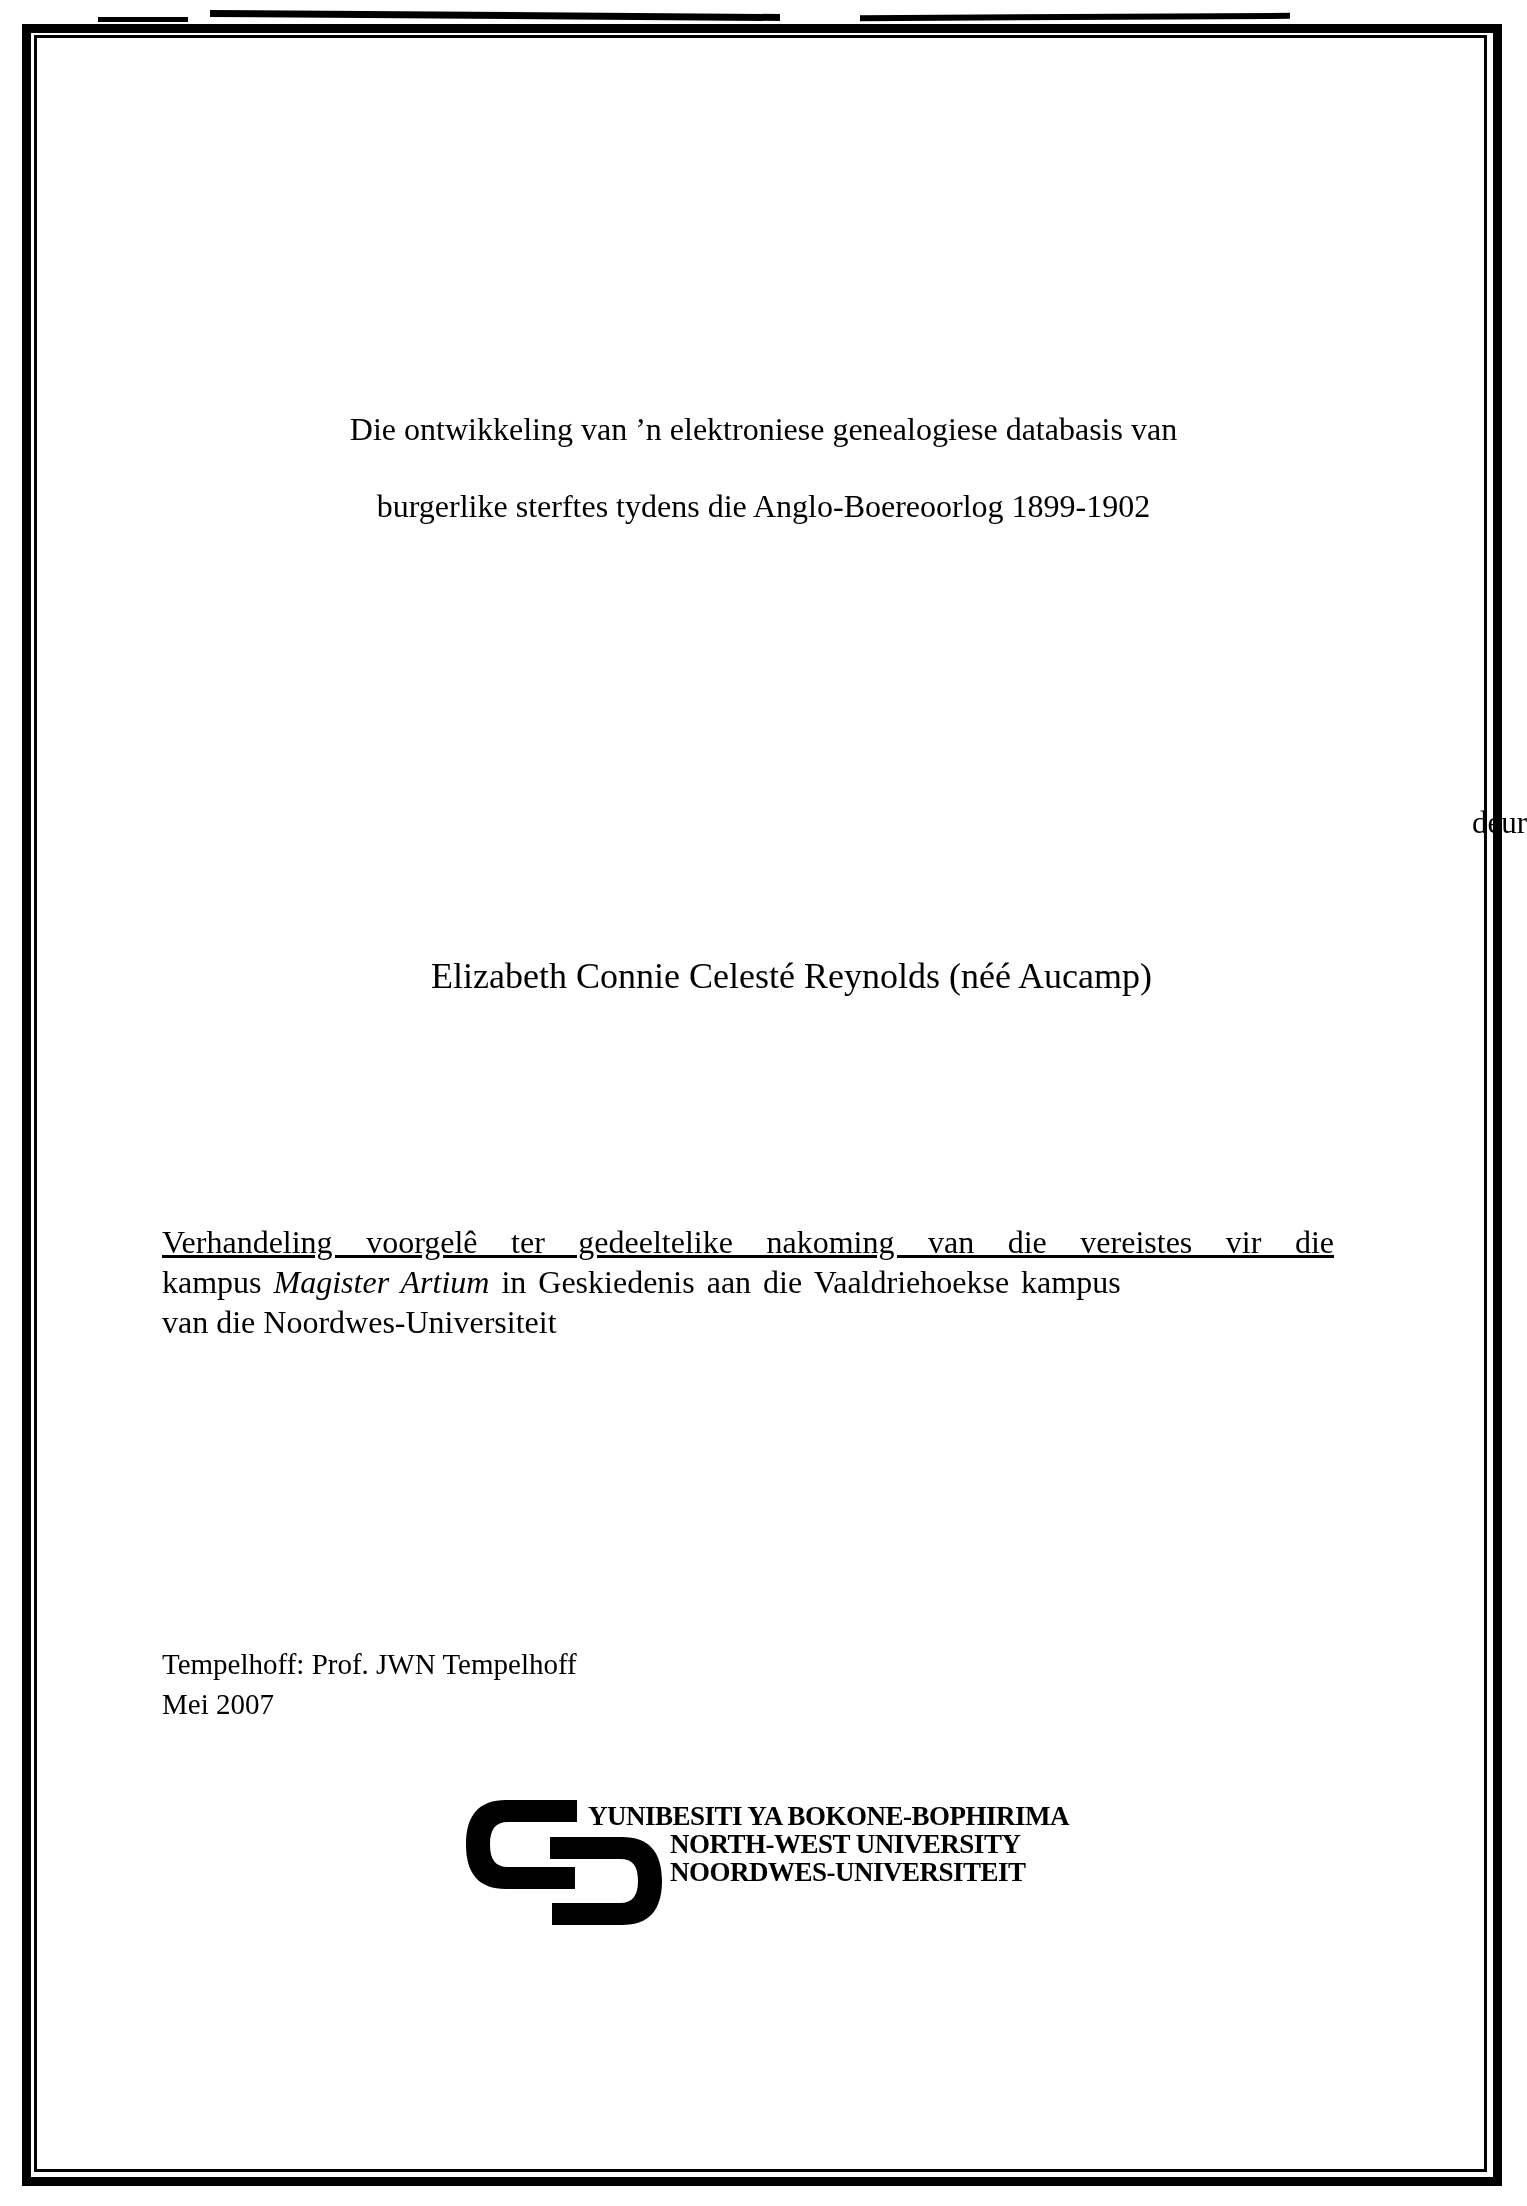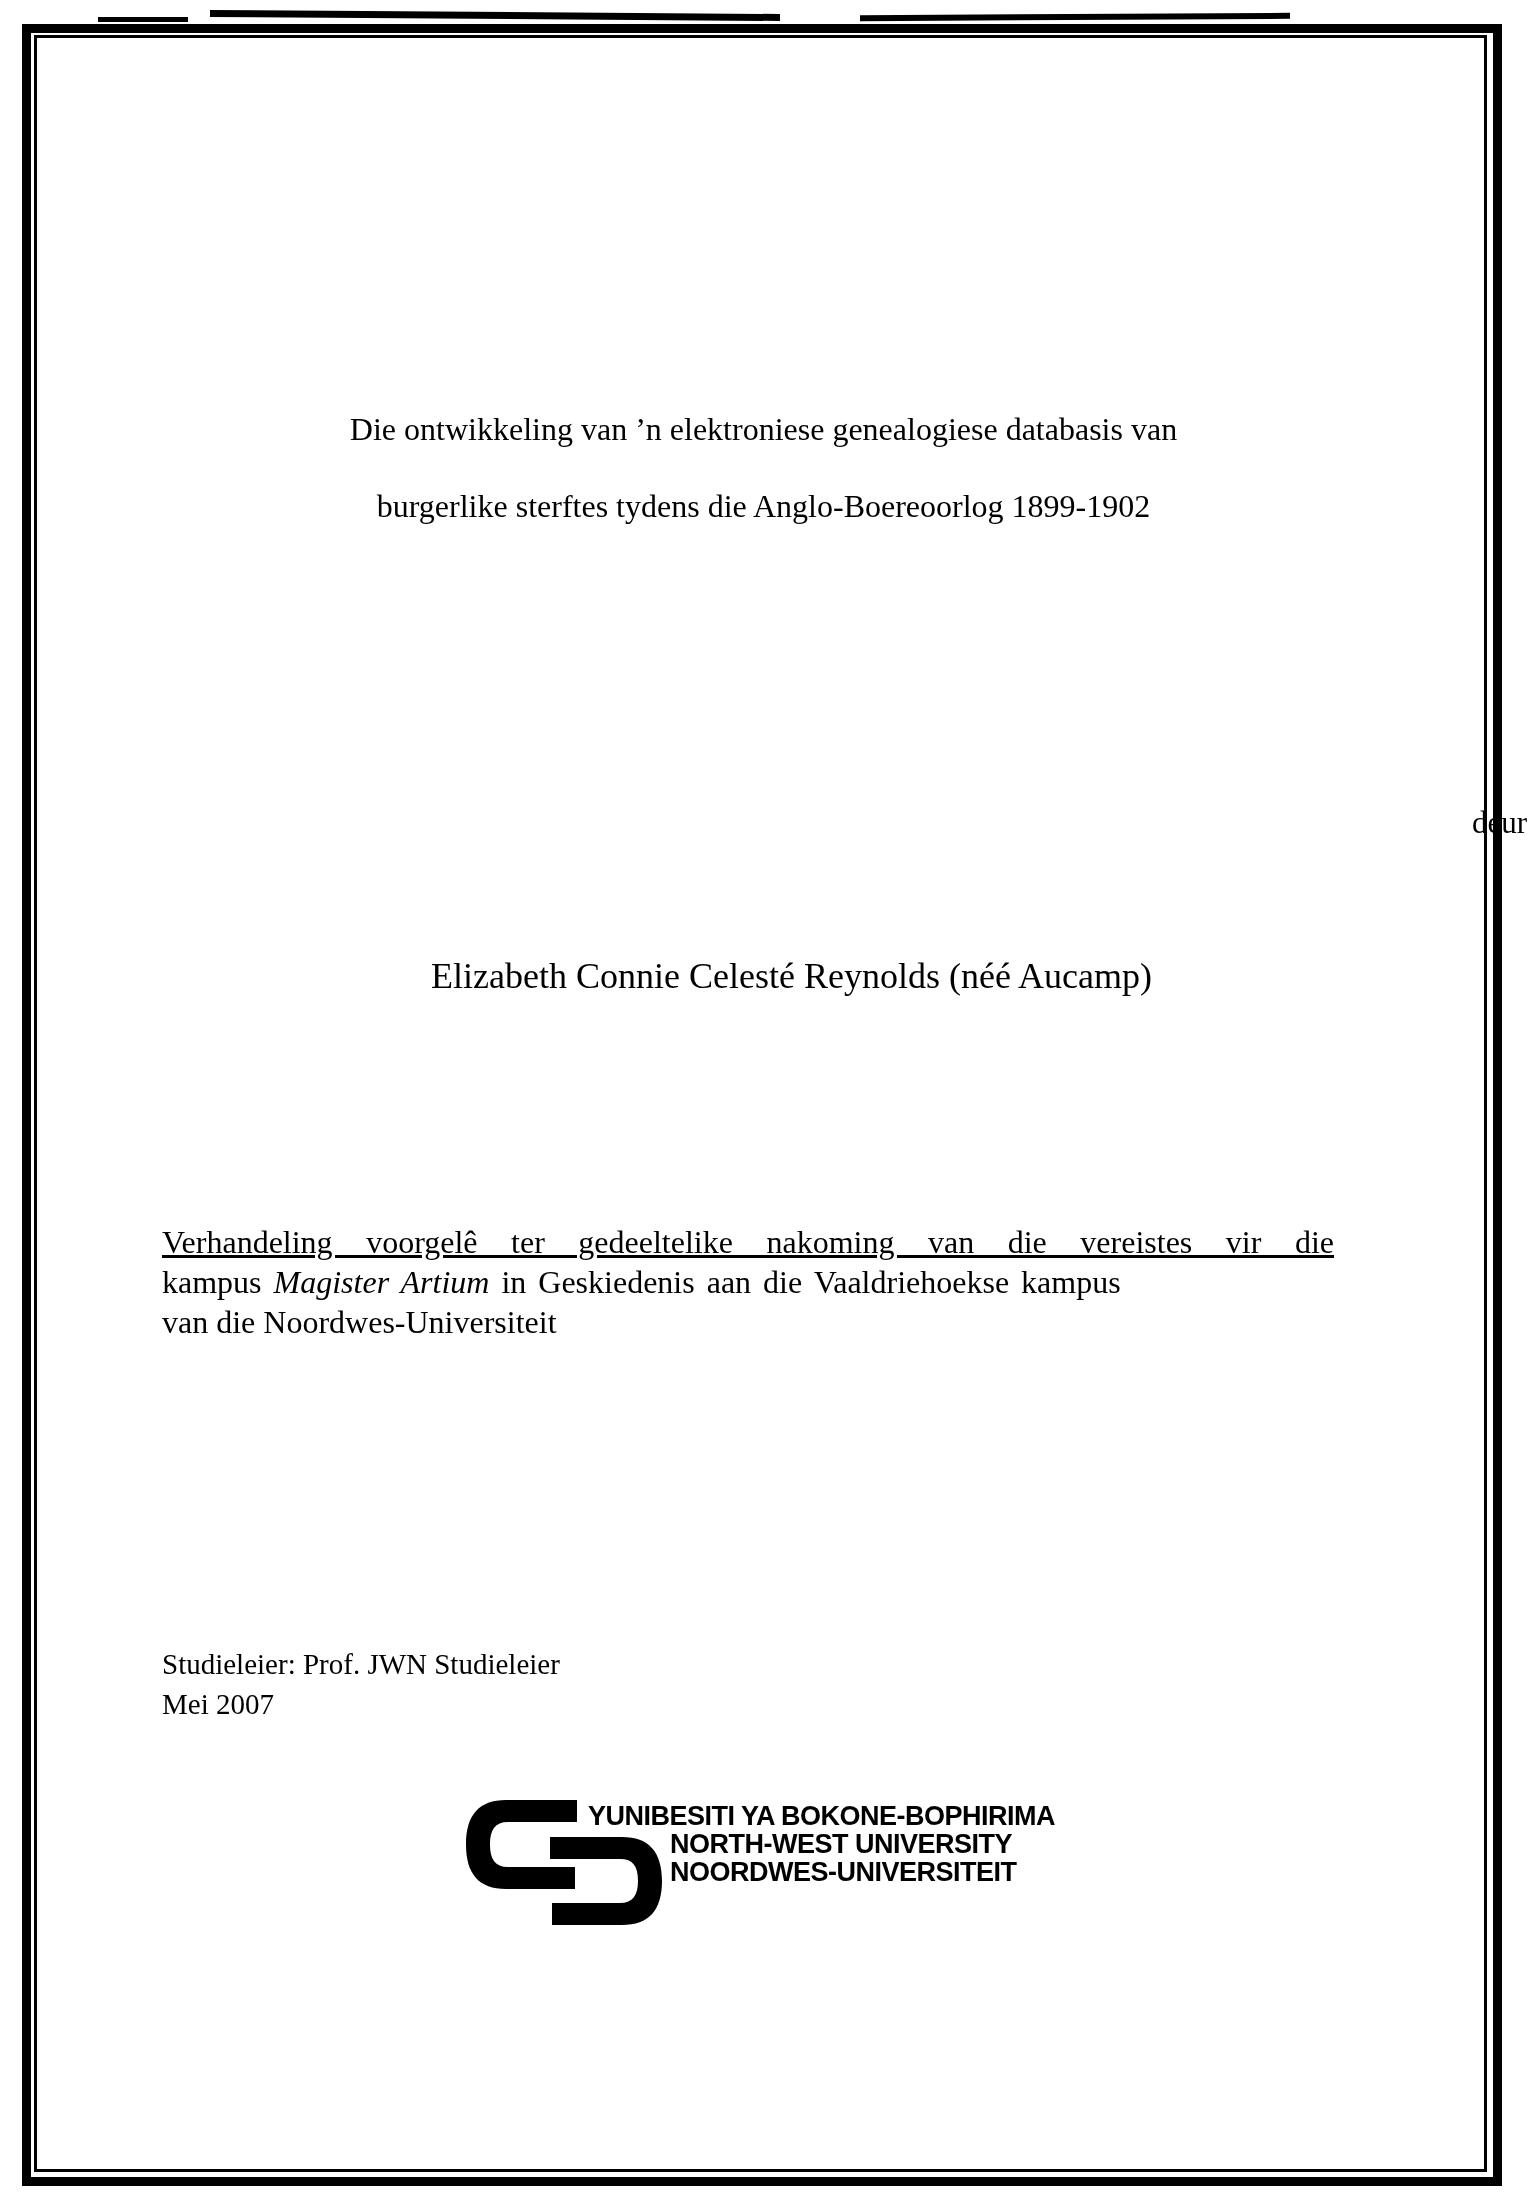--- a/index.html
+++ b/index.html
@@ -93,21 +93,21 @@
     left: 466px; top: 1800px;
     width: 640px; height: 135px;
   }
   .logo-mark {
     position: absolute;
     left: 0; top: 0;
     width: 196px; height: 125px;
   }
   .logo-text {
     position: absolute;
-    font-family: Liberation Sans, sans-serif;
+    font-family: Liberation Serif, serif;
     font-weight: 700;
     font-size: 27px;
     line-height: 28px;
     letter-spacing: -0.5px;
     white-space: nowrap;
   }
   .lt1 { left: 122px; top: 2px; }
   .lt2 { left: 204px; top: 30px; }
   .lt3 { left: 204px; top: 58px; }
 </style>
@@ -129,21 +129,21 @@
 
   <div class="author">Elizabeth Connie Celesté Reynolds (néé Aucamp)</div>
 
   <div class="statement">
     <div class="line1">Verhandeling voorgelê ter gedeeltelike nakoming van die vereistes vir die</div>
     <div class="line2"><span>kampus </span><span class="italic">Magister Artium</span><span> in Geskiedenis aan die Vaaldriehoekse kampus</span></div>
     <div class="line3">van die Noordwes-Universiteit</div>
   </div>
 
   <div class="supervisor-block">
-    <div>Studieleier: Prof. JWN Studieleier</div>
+    <div>Tempelhoff: Prof. JWN Tempelhoff</div>
     <div>Mei 2007</div>
   </div>
 
   <div class="logo-block">
     <svg class="logo-mark" viewBox="0 0 196 125" xmlns="http://www.w3.org/2000/svg" aria-hidden="true">
       <path fill="#000000" d="M 111 0 L 40 0 C 13 0 0 15 0 44.5 C 0 74 13 89 40 89 L 109 89 L 109 67 L 42 67 C 29 67 24 59 24 44.5 C 24 30 29 22 42 22 L 111 22 Z"></path>
       <path fill="#000000" d="M 84 37 L 156 37 C 183 37 196 52 196 81 C 196 110 183 125 156 125 L 86 125 L 86 103 L 154 103 C 167 103 172 95 172 81 C 172 66 167 59 154 59 L 84 59 Z"></path>
     </svg>
     <div class="logo-text lt1">YUNIBESITI YA BOKONE-BOPHIRIMA</div>
     <div class="logo-text lt2">NORTH-WEST UNIVERSITY</div>

